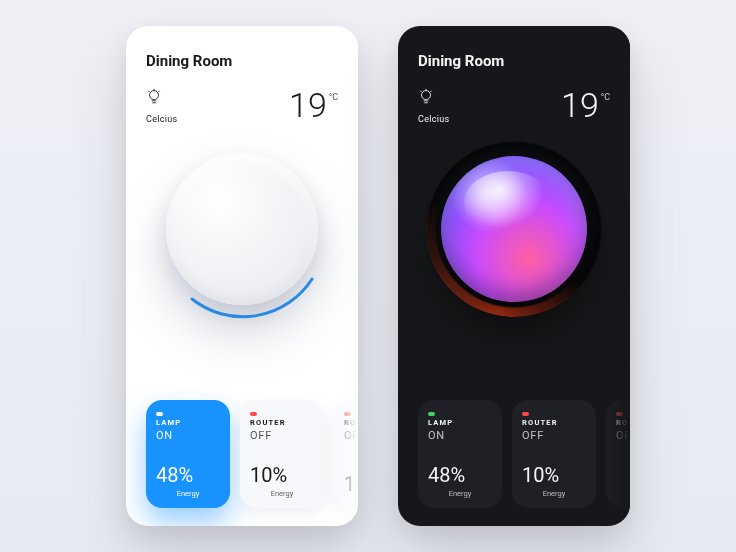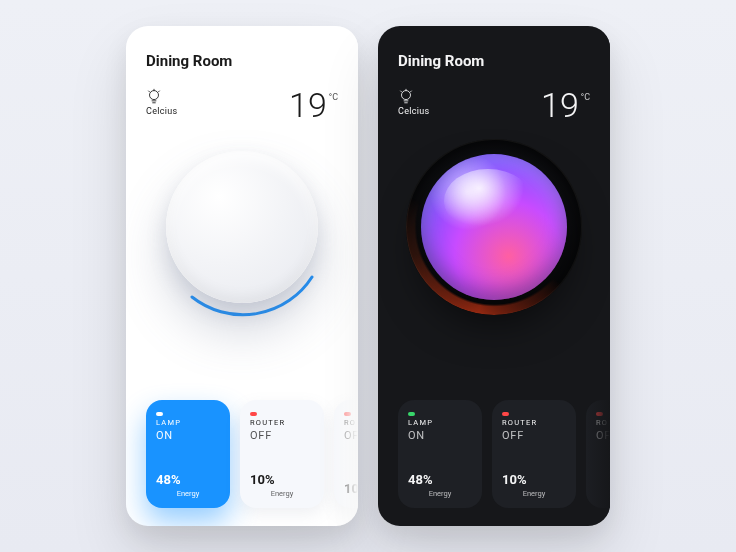--- a/index.html
+++ b/index.html
@@ -15,28 +15,29 @@
     overflow: hidden;
   }
   .phone {
     width: 232px;
     height: 500px;
     border-radius: 22px;
     padding: 26px 20px 16px 20px;
     position: relative;
     overflow: hidden;
     box-shadow: 0 30px 60px rgba(0,0,0,0.12), 0 10px 25px rgba(0,0,0,0.08);
+    margin-left: 20px;
   }
   .light { background: #ffffff; color: #1a1a1a; }
   .dark  { background: #16171a; color: #f4f4f5; }
 
   .room-title { font-size: 15px; font-weight: 700; margin-bottom: 18px; }
 
   .header-row { display: flex; align-items: flex-start; justify-content: space-between; }
-  .unit-col { display: flex; flex-direction: column; align-items: flex-start; gap: 0; }
+  .unit-col { display: flex; flex-direction: column; align-items: flex-start; gap: 8px; }
   .bulb-icon { width: 16px; height: 18px; opacity: .9; }
   .light .bulb-icon path, .light .bulb-icon circle { stroke:#1a1a1a; }
   .dark  .bulb-icon path, .dark  .bulb-icon circle { stroke:#f4f4f5; }
   .unit-label { font-size: 9px; letter-spacing: .3px; }
 
   .temp { display:flex; align-items:flex-start; }
   .temp-value { font-size: 34px; font-weight: 300; line-height: 1; }
   .temp-unit { font-size: 9px; margin-top: 4px; margin-left: 2px; }
 
   .dial-wrap { position: relative; width: 100%; height: 210px; display:flex; align-items:center; justify-content:center; }
@@ -95,24 +96,24 @@
   }
   .light .card { background:#f6f8fc; box-shadow: 0 6px 16px rgba(120,130,160,.12); }
   .dark  .card { background:#1e2025; }
   .light .card.active { background:#1993ff; color:#fff; box-shadow: 0 14px 28px rgba(25,147,255,.45); }
   .card .dot { width:7px; height:4px; border-radius:2px; margin-bottom:2px; }
   .light .card .dot { background:#ff4747; }
   .light .card.active .dot { background:#fff; }
   .dark .card .dot { background:#ff4747; }
   .dark .card:first-child .dot { background:#38d66b; }
 
-  .card-name { font-size:7.5px; letter-spacing:1.2px; font-weight:400; }
+  .card-name { font-size:7.5px; letter-spacing:1.2px; font-weight:700; }
   .card-state { font-size:11px; letter-spacing:.8px; opacity:.75; margin-top:2px; }
   .light .card.active .card-state{ opacity:.95; }
-  .card-pct { font-size:13px; font-weight:700; }
+  .card-pct { font-size:20px; font-weight:400; }
   .card-sub { font-size:7.5px; opacity:.7; margin-top:2px;text-align:center; }
   .light .card.active .card-sub{ opacity:.95; }
 
   .edge-fade-light { position:absolute; top:0; right:0; bottom:0; width:30px;
     background:linear-gradient(90deg, rgba(255,255,255,0), #fff); pointer-events:none; }
   .edge-fade-dark { position:absolute; top:0; right:0; bottom:0; width:30px;
     background:linear-gradient(90deg, rgba(22,23,26,0), #16171a); pointer-events:none; }
 </style>
 </head>
 <body>

